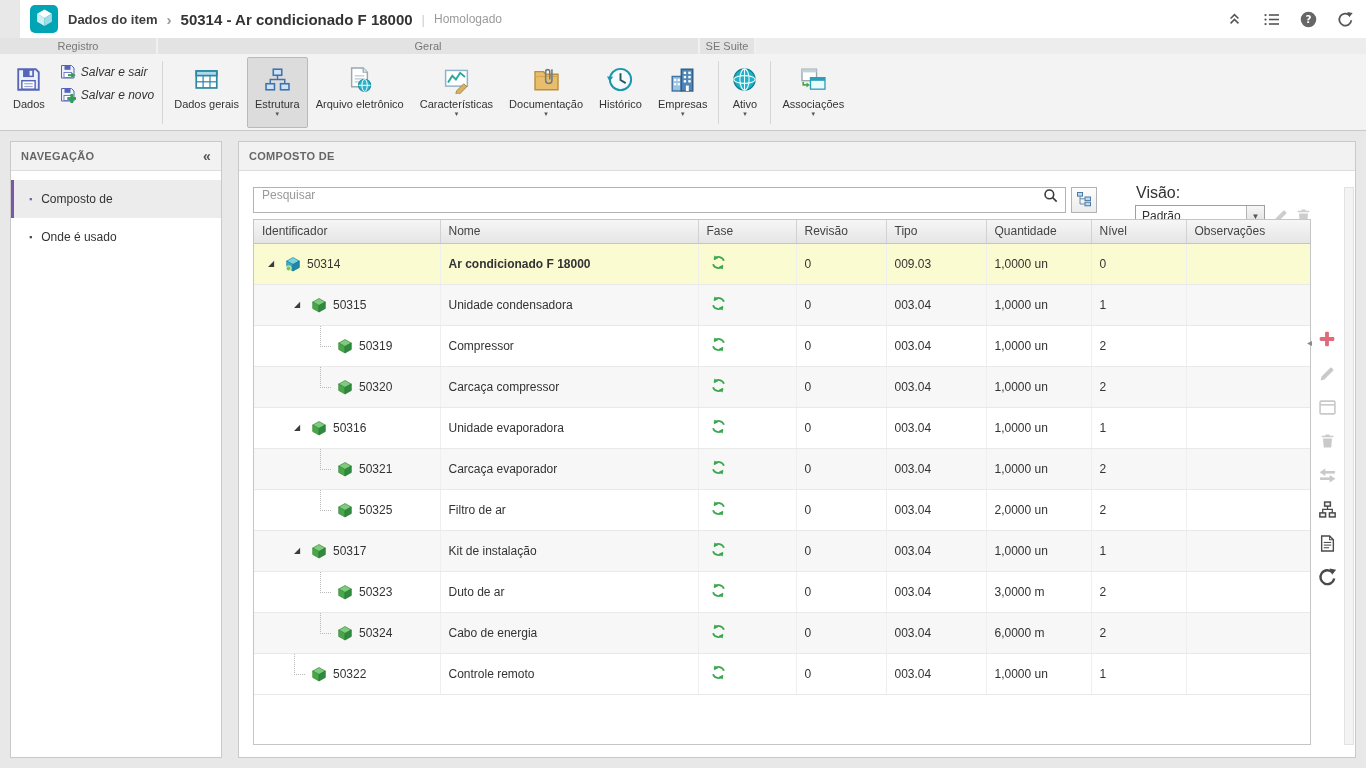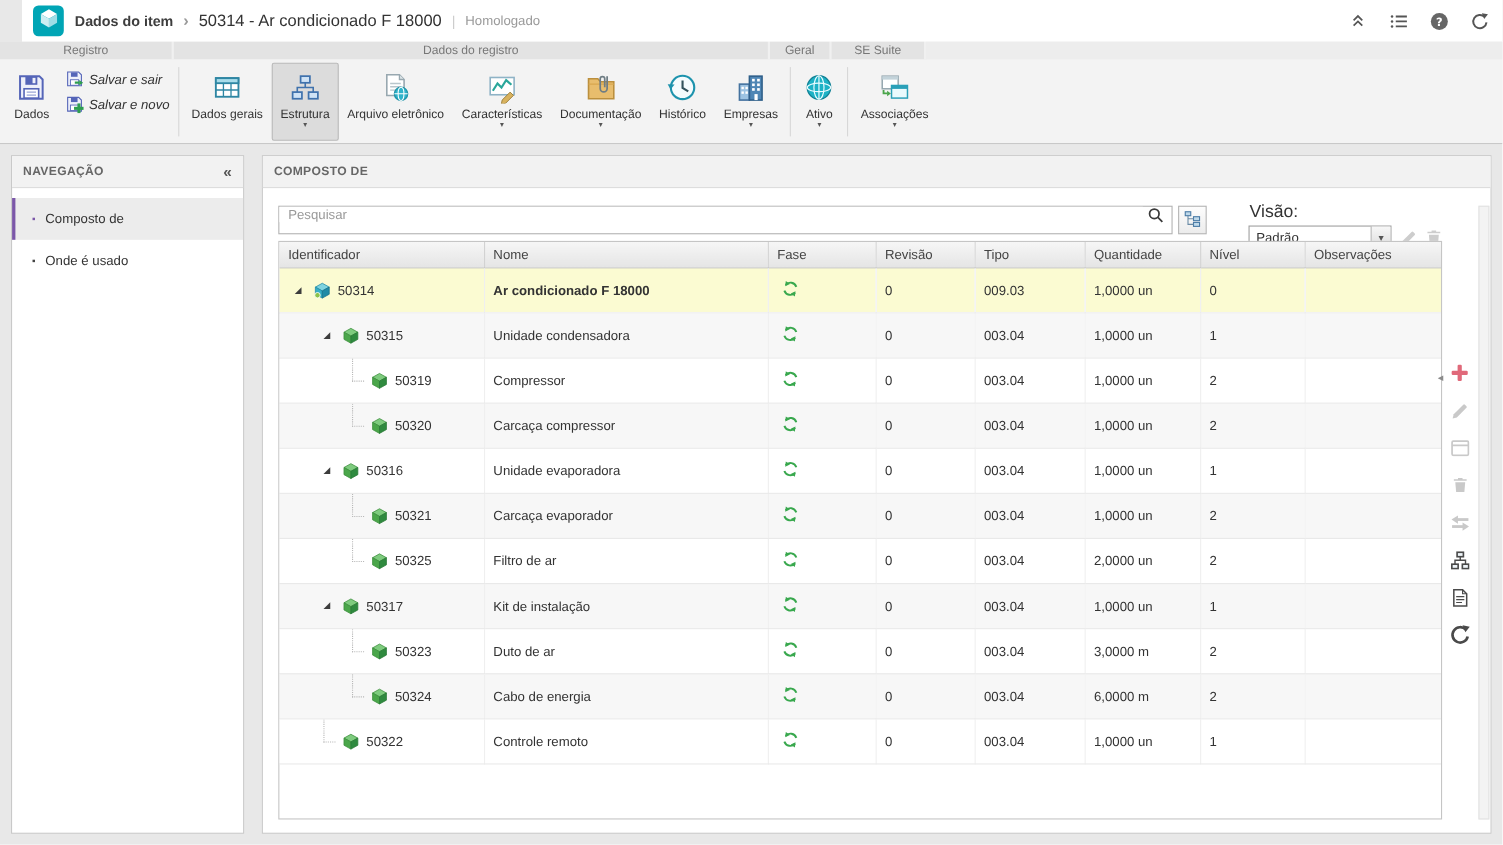--- a/index.html
+++ b/index.html
@@ -5,21 +5,21 @@
   * { margin:0; padding:0; box-sizing:border-box; }
   html,body { width:1366px; height:768px; font-family:"Liberation Sans", sans-serif; }
   .app { position:relative; width:1366px; height:768px; background:#e8e8e8; overflow:hidden; }
 
   
   .topbar { position:absolute; top:0; left:0; right:0; height:38px; background:#fff; display:flex; align-items:center; padding:0 12px 0 10px;margin-left:20px; }
   .logo { width:28px; height:28px; border-radius:5px; background:#00a5b5; display:flex; align-items:center; justify-content:center; flex:none; }
   .crumbs { display:flex; align-items:center; margin-left:10px; gap:9px; white-space:nowrap; }
   .crumb-root { font-size:13px; font-weight:bold; color:#3d3d3d; cursor:pointer; }
   .crumb-sep { color:#999; font-size:15px; font-weight:bold; }
-  .crumb-title { font-size:15px; font-weight:normal; color:#333; }
+  .crumb-title { font-size:15px; font-weight:bold; color:#333; }
   .crumb-bar { color:#ccc; font-size:13px; }
   .crumb-status { font-size:12px; color:#9a9a9a; }
   .top-icons { margin-left:auto; display:flex; align-items:center; gap:19px; }
   .tico { width:18px; height:18px; display:flex; align-items:center; justify-content:center; cursor:pointer; }
 
   
   .ribbon-tabs { position:absolute; top:38px; left:0; right:0; height:16px; display:flex; gap:2px; background:#f0f0f0; }
   .rtab { background:#e3e3e3; color:#777; font-size:11px; display:flex; align-items:center; justify-content:center; }
   .rtab:nth-child(1){ width:156px; }
   .rtab:nth-child(2){ width:540px; }
@@ -142,21 +142,20 @@
           <svg width="17" height="17" viewBox="0 0 18 18" fill="none">
             <path d="M15.2 9.8 A6.4 6.4 0 1 1 13.4 4.6" stroke="#555" stroke-width="1.9"></path>
             <polygon points="10.8,1 16.6,2 13,6.6" fill="#555"></polygon>
           </svg>
         </span>
     </div>
   </header>
 
   <div class="ribbon-tabs">
       <div class="rtab">Registro</div>
-      <div class="rtab">Dados do registro</div>
       <div class="rtab">Geral</div>
       <div class="rtab">SE Suite</div>
       <div class="rtab-fill"></div>
     </div>
 
   <div class="ribbon-body">
     <div class="rgroup">
       <div class="bigbtn">
         <span class="bicon">
             <svg width="29" height="29" viewBox="0 0 24 24">

